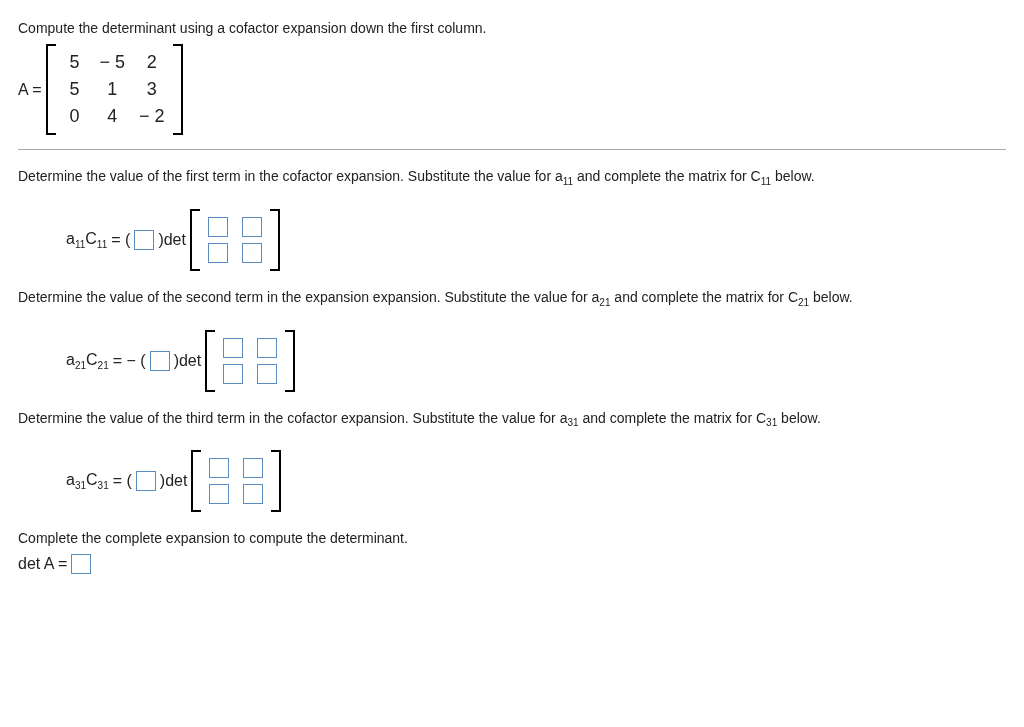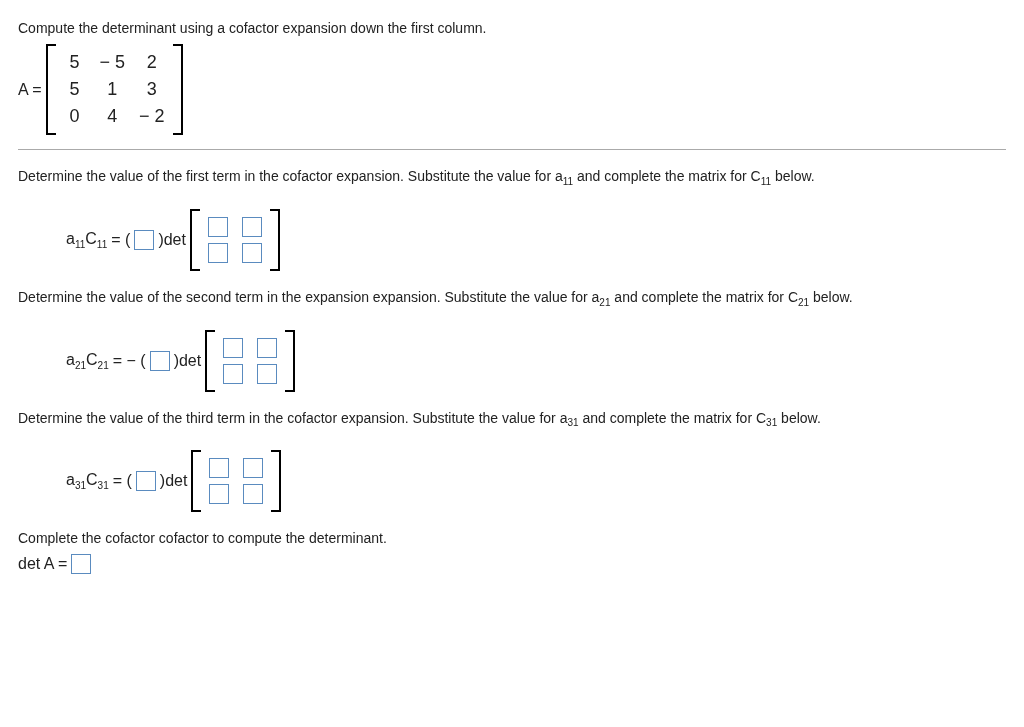--- a/index.html
+++ b/index.html
@@ -171,19 +171,19 @@
       <span class="input-box"></span>
       <span class="input-box"></span>
       <span class="input-box"></span>
       <span class="input-box"></span>
     </div>
     <div class="bracket right"></div>
   </div>
 </div>
 
 <div class="text-line">
-  <span>Complete the cofactor cofactor to compute the determinant.</span>
+  <span>Complete the complete expansion to compute the determinant.</span>
 </div>
 
 <div class="row">
   <span class="eqtxt">det A =</span>
   <span class="input-box"></span>
 </div>
 
 </body></html>

